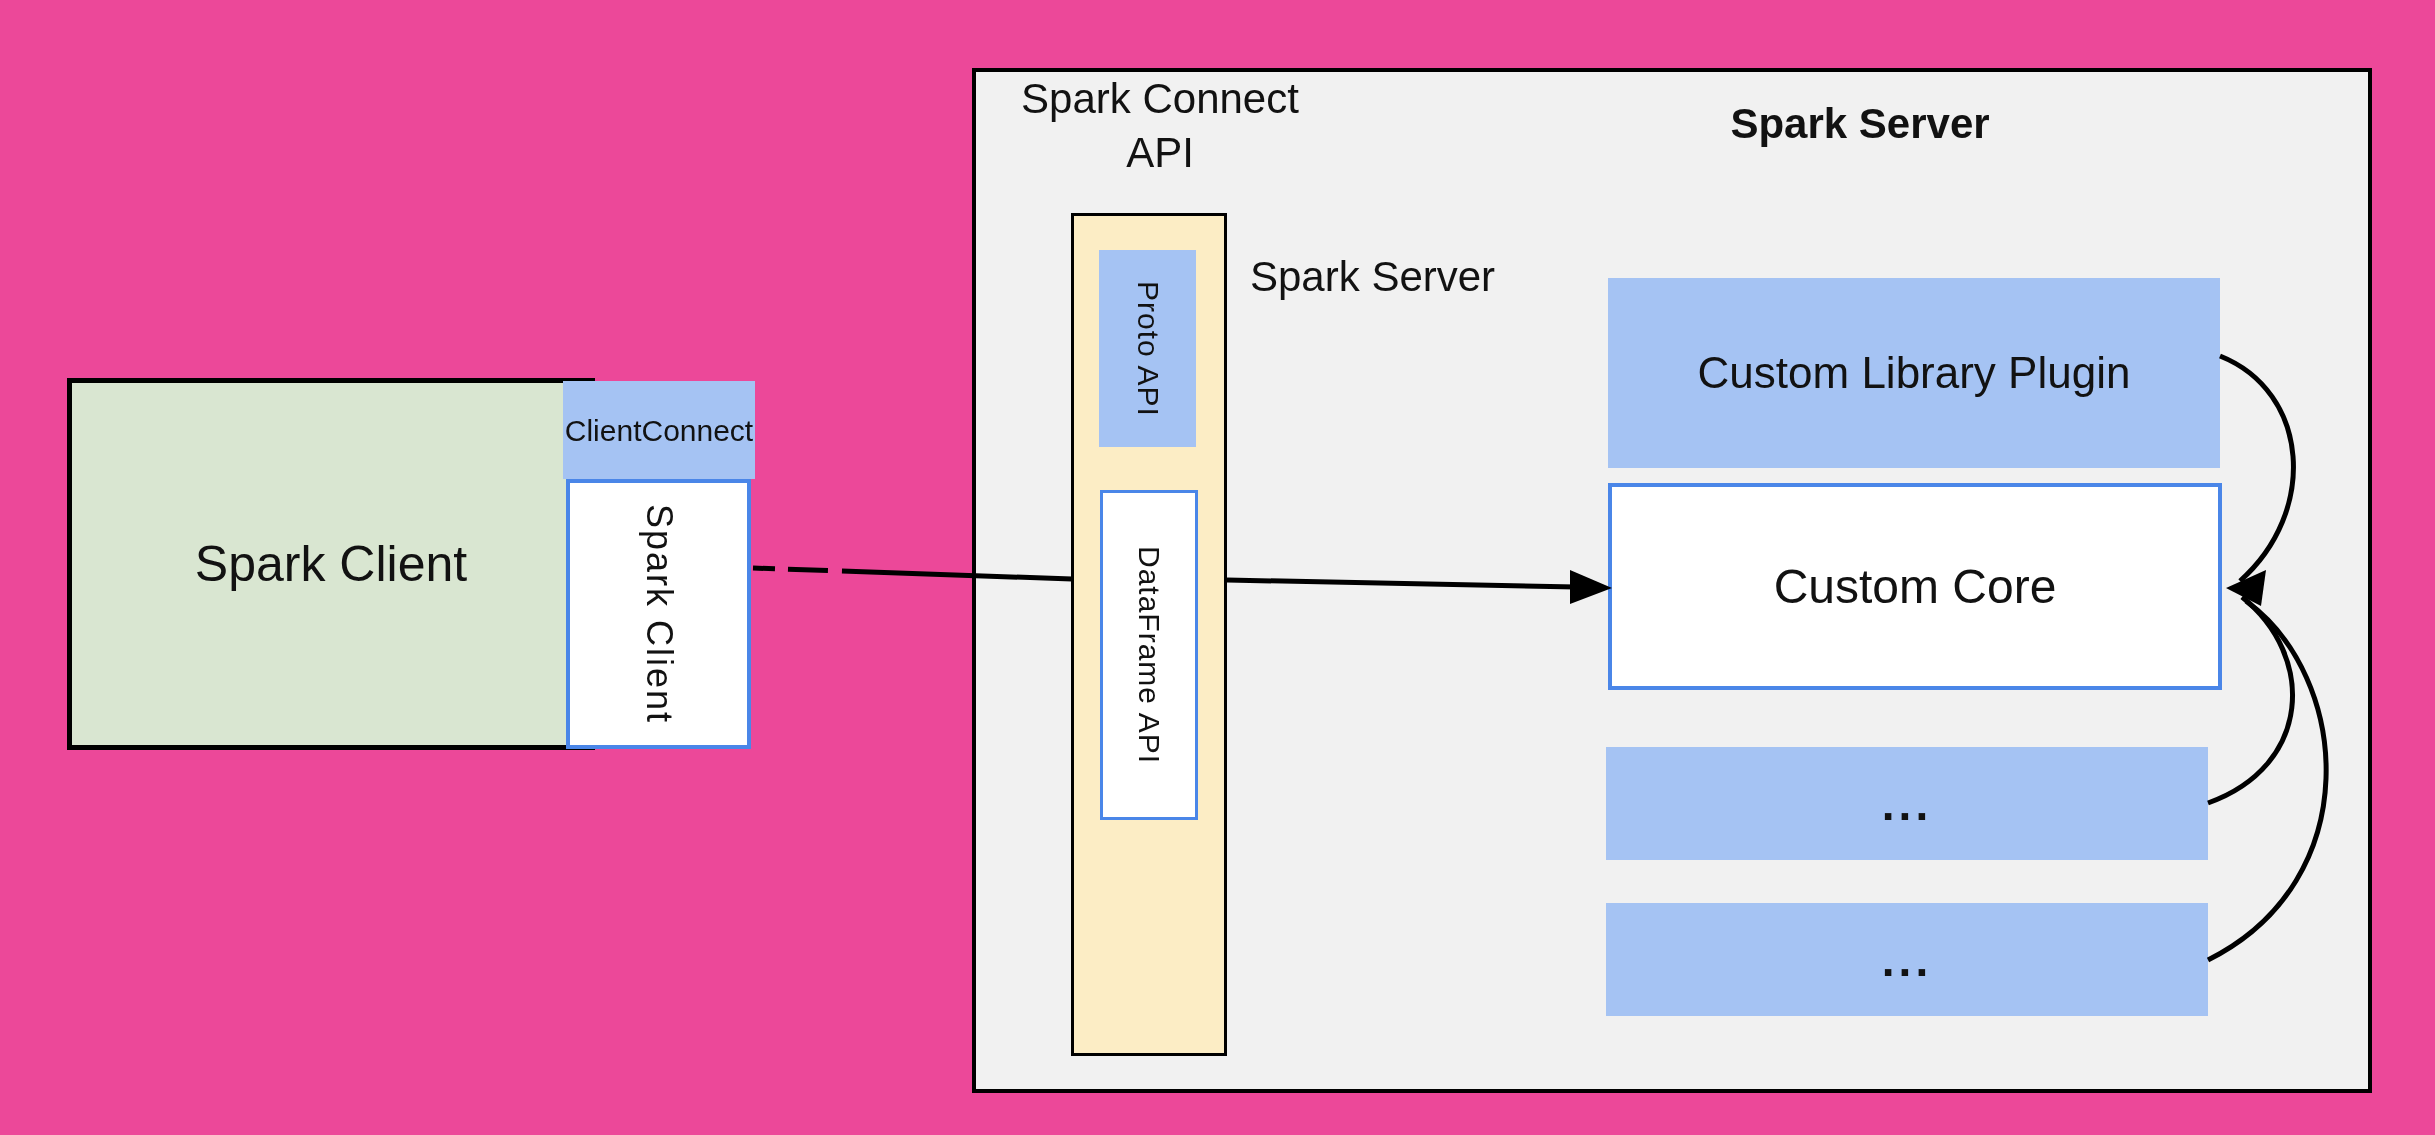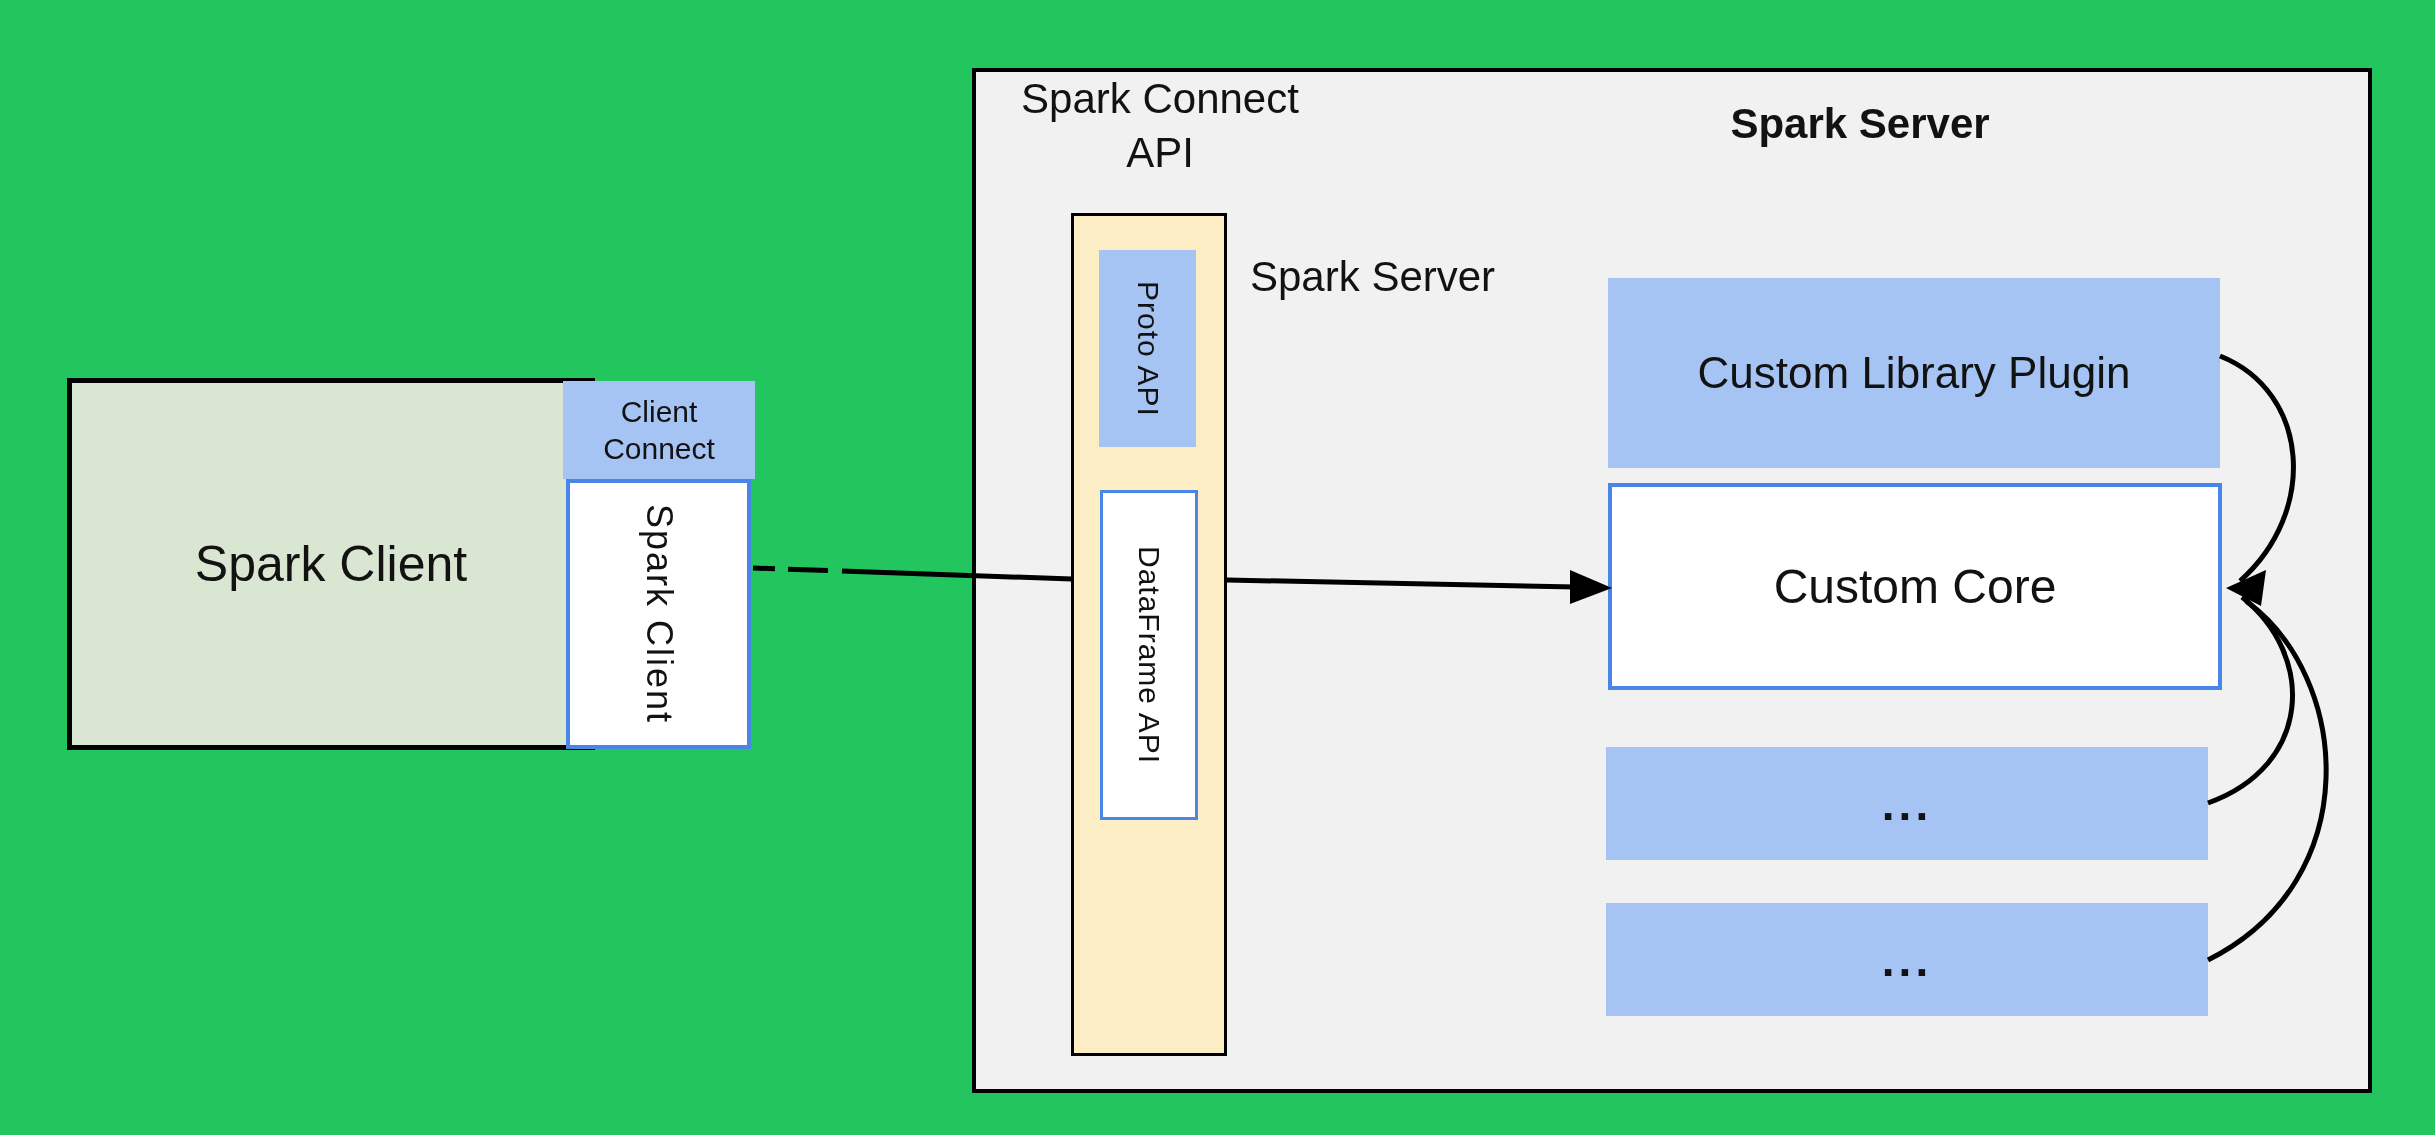--- a/index.html
+++ b/index.html
@@ -10,21 +10,21 @@
     --yellow_fill:#fcedc5;
     --line_color:#000000;
     --text_color:#121212;
   }
   *{box-sizing:border-box;margin:0;padding:0;}
   html,body{background:#ffffff;}
   body{font-family:"Liberation Sans", sans-serif;color:var(--text_color);}
   .stage{
     position:relative;
     width:2435px;height:1135px;
-    background:#22c55e;
+    background:#ec4899;
     overflow:hidden;
     padding-left:17px;
   }
   .abs{position:absolute;}
 
   
   .panel{
     left:972px;top:68px;width:1400px;height:1025px;
     background:var(--panel_fill);
     border:4px solid var(--line_color);
@@ -37,21 +37,21 @@
     border:5px solid var(--line_color);
     display:flex;flex-direction:column;align-items:center;justify-content:center;
     text-align:center;
   }
   .green-box .line{font-size:50px;line-height:68px;}
 
   
   .client-package{
     left:563px;top:381px;width:192px;height:98px;
     background:var(--blue_fill);
-    display:flex;flex-direction:column;align-items:center;justify-content:center;
+    display:flex;align-items:center;justify-content:center;
     text-align:center;
   }
   .client-package .line{font-size:30px;line-height:37px;}
   .spark-client{
     left:566px;top:479px;width:185px;height:270px;
     background:#ffffff;
     border:4px solid var(--blue_border);
     display:flex;align-items:center;justify-content:center;
   }
   .vtext{

